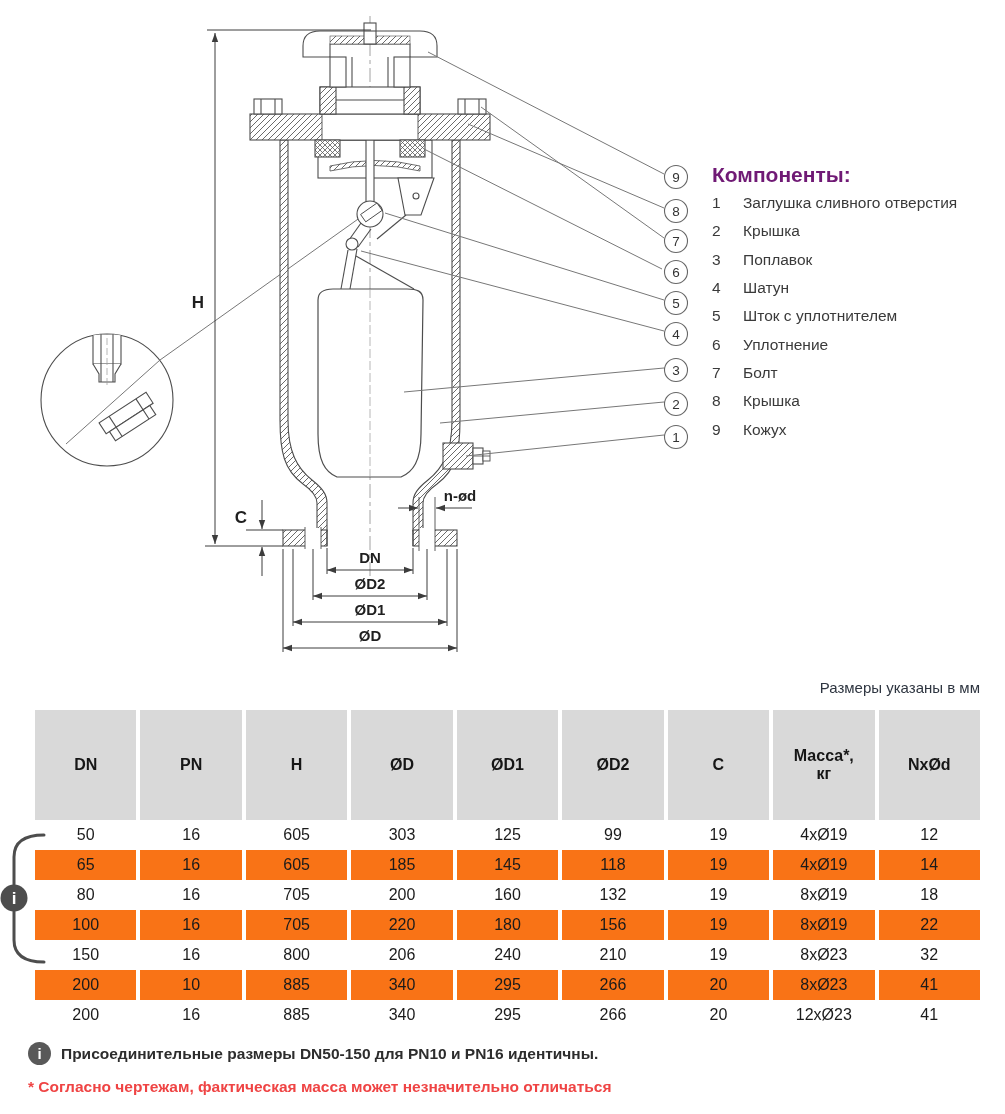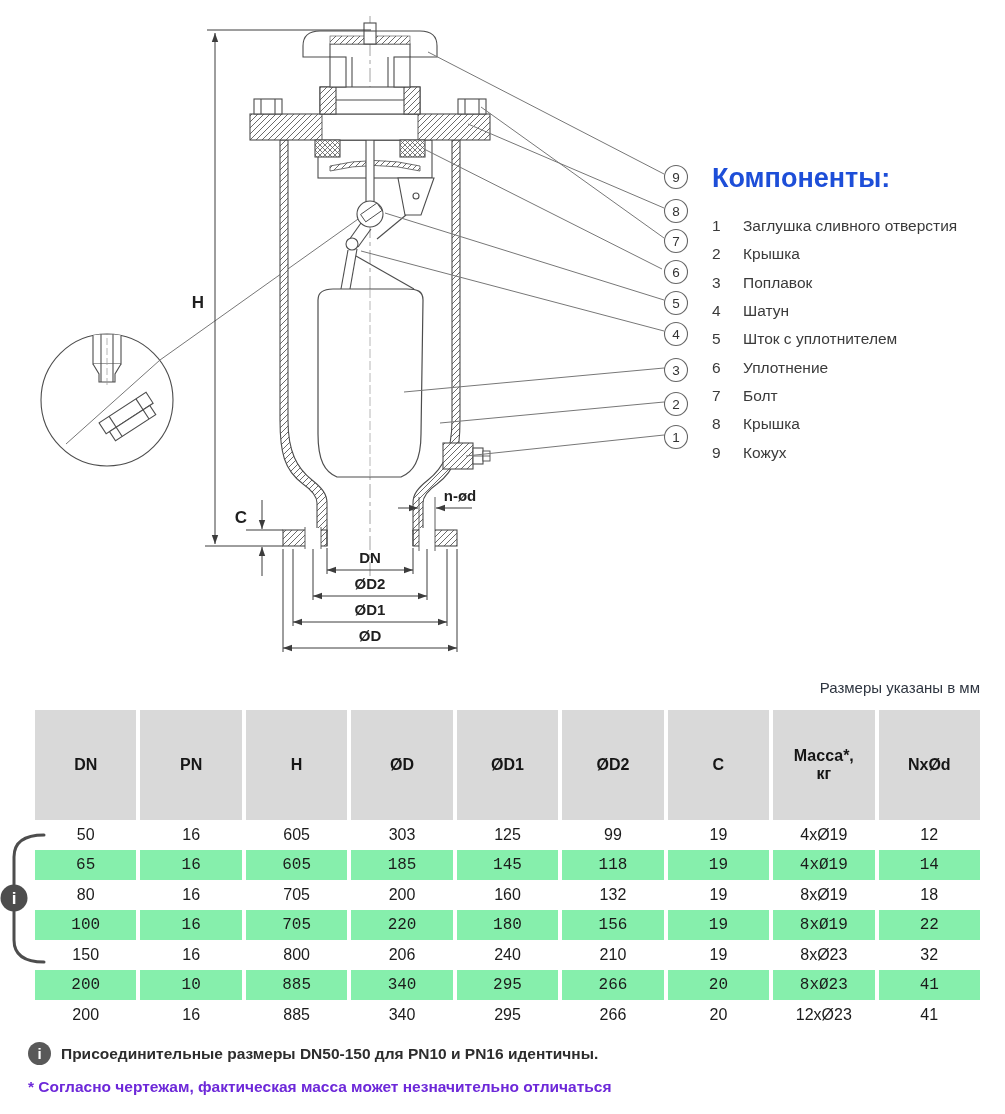--- a/index.html
+++ b/index.html
@@ -8,44 +8,44 @@
 
   
   .drawing-wrap{position:absolute;left:0;top:0;width:705px;height:665px;}
   svg{font-family:"Liberation Sans",sans-serif;}
   .dimlbl{font-size:15px;font-weight:bold;fill:#1f1f1f;}
   .biglbl{font-size:17px;font-weight:bold;fill:#1f1f1f;}
   .callout-num{font-size:13.5px;fill:#333;}
 
   
   .components{position:absolute;left:712px;top:163px;width:293px;}
-  .c-title{font-size:27px;font-weight:bold;color:#1d4ed8;margin:0 0 18px 0;}
+  .c-title{font-size:21px;font-weight:bold;color:#701a75;margin:0 0 2px 0;}
   .c-item{display:flex;align-items:center;height:28.3px;font-size:15.5px;color:#3a3a3a;}
   .c-num{width:31px;flex:0 0 31px;}
 
   
   .units-note{position:absolute;right:25px;top:679px;font-size:15px;font-weight:normal;color:#2e3540;}
 
   
   .tbl{position:absolute;left:35px;top:710px;width:945px;display:grid;
        grid-template-columns:repeat(9,1fr);column-gap:4px;row-gap:0;}
   .th{background:#d9d9d9;height:110px;display:flex;align-items:center;justify-content:center;
       font-weight:bold;font-size:16px;color:#161616;text-align:center;white-space:pre-line;}
   .td{height:30px;display:flex;align-items:center;justify-content:center;font-size:16px;color:#1b1b1b;}
-  .td.g{background:#86efac;font-family:Liberation Mono, monospace;}
+  .td.g{background:#f97316;}
 
   
   .bracket-wrap{position:absolute;left:0;top:820px;width:60px;height:160px;}
 
   
   .fn1{position:absolute;left:28px;top:1042px;display:flex;align-items:center;gap:10px;
        font-size:15.5px;font-weight:bold;color:#2d2d2d;}
   .info-chip{width:23px;height:23px;border-radius:50%;background:#595959;color:#fff;
        display:flex;align-items:center;justify-content:center;font-size:15px;font-weight:bold;flex:0 0 23px;}
-  .fn2{position:absolute;left:28px;top:1078px;font-size:15.5px;font-weight:bold;color:#6d28d9;}
+  .fn2{position:absolute;left:28px;top:1078px;font-size:15.5px;font-weight:bold;color:#ef4444;}
 </style>
 </head>
 <body>
 
 <div class="page">
 
   <div class="drawing-wrap">
   <svg width="705" height="665" viewBox="0 0 705 665">
     <defs>
       <pattern id="h45" width="6" height="6" patternUnits="userSpaceOnUse">

